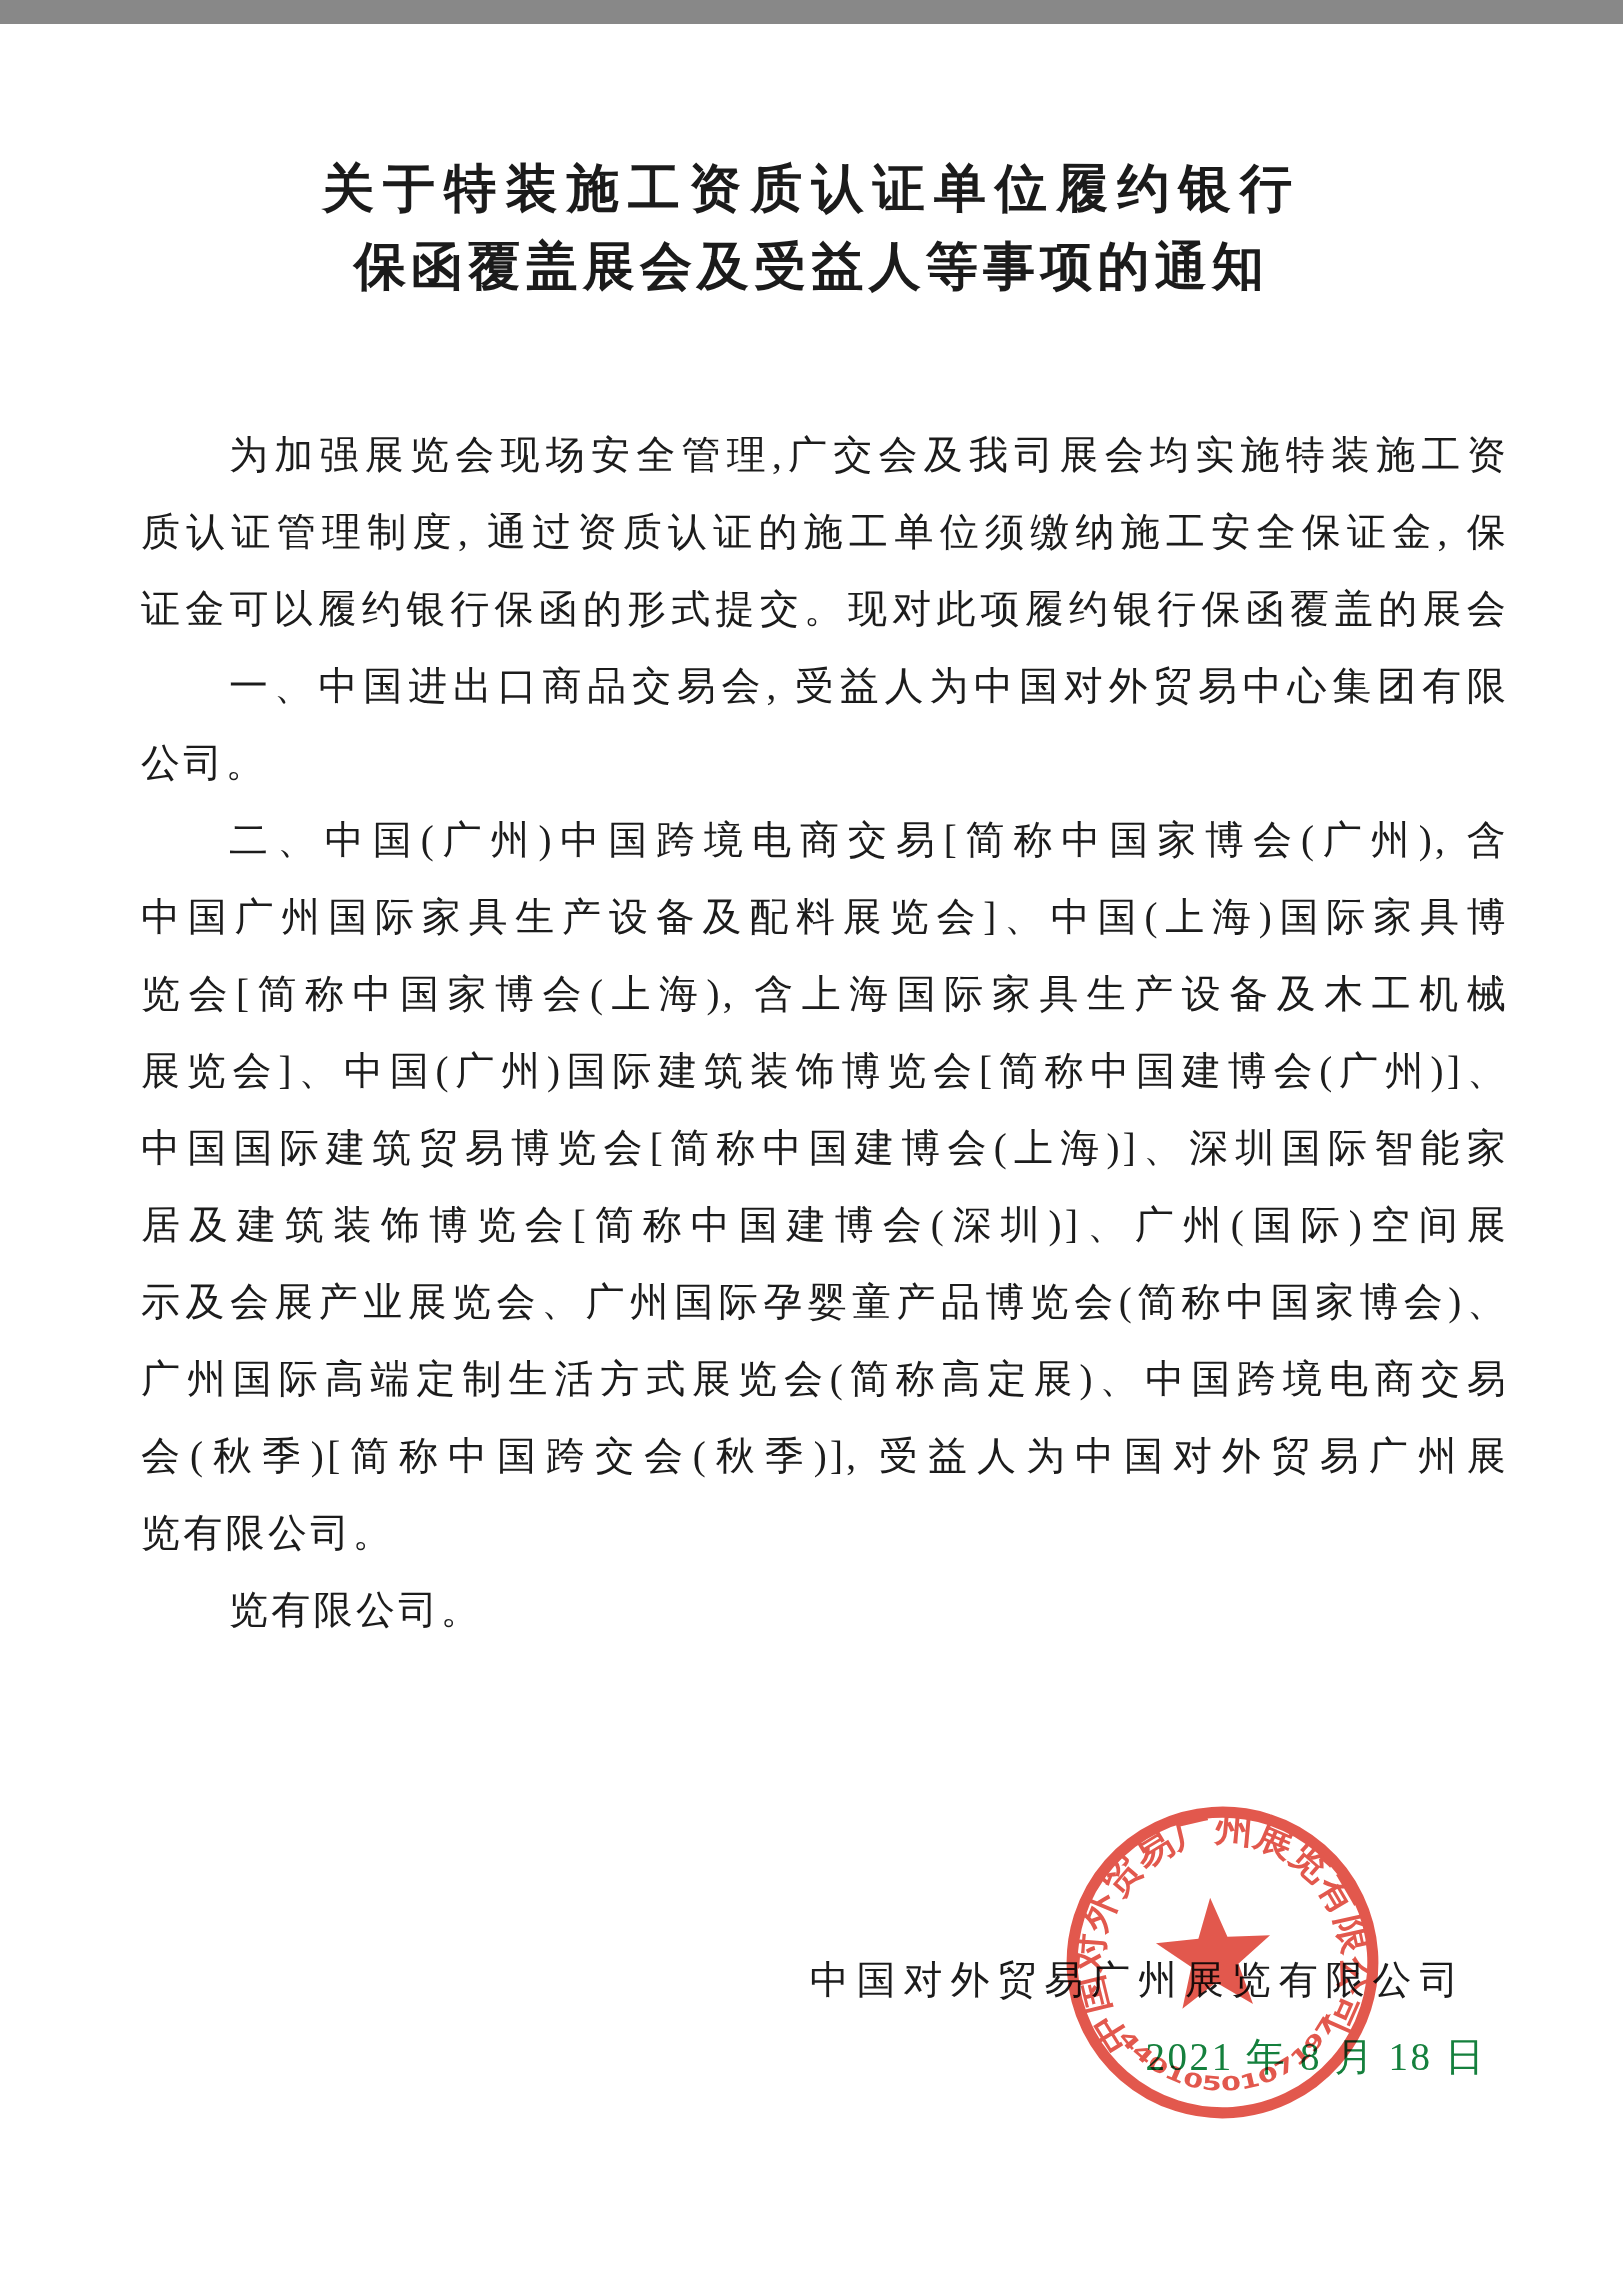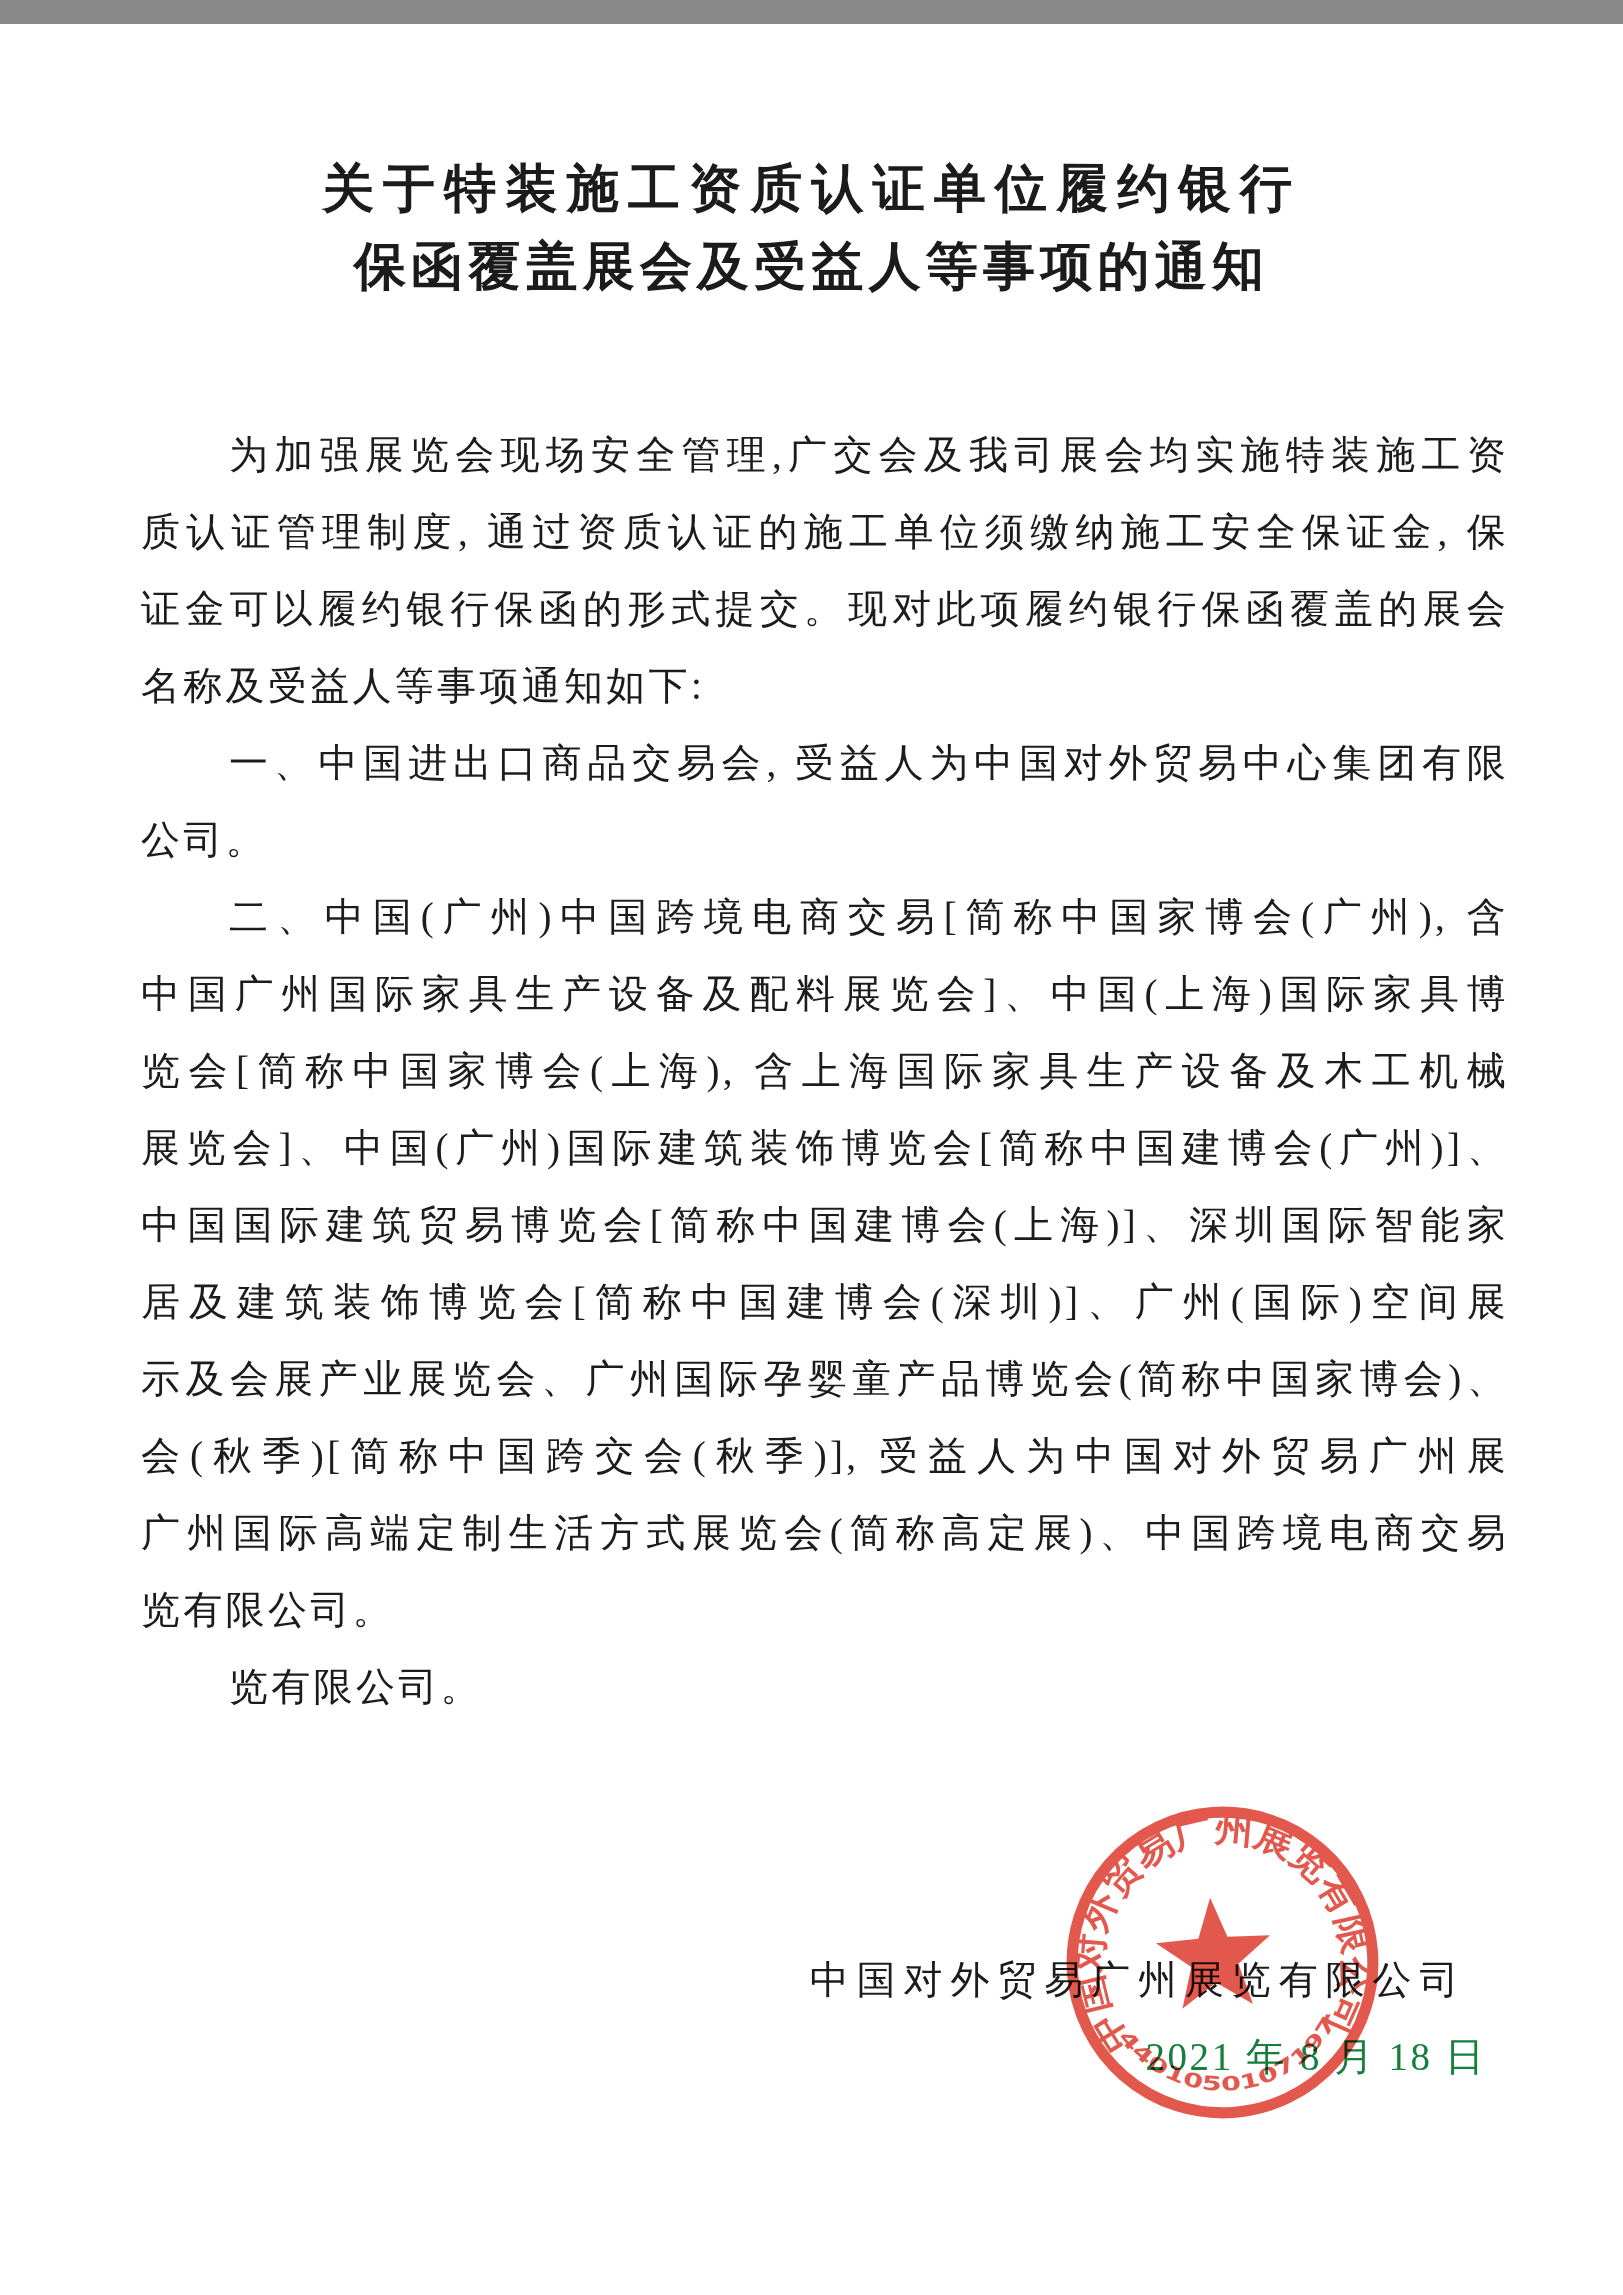--- a/index.html
+++ b/index.html
@@ -93,32 +93,31 @@
 
 <div class="page">
 
   <div class="title-line title-line-1">关于特装施工资质认证单位履约银行</div>
   <div class="title-line title-line-2">保函覆盖展会及受益人等事项的通知</div>
 
   <div class="body-text">
     <div class="bl j indent">为加强展览会现场安全管理,广交会及我司展会均实施特装施工资</div>
     <div class="bl j">质认证管理制度, 通过资质认证的施工单位须缴纳施工安全保证金, 保</div>
     <div class="bl j">证金可以履约银行保函的形式提交。现对此项履约银行保函覆盖的展会</div>
-    <div class="bl">名称及受益人等事项通知如下:</div>
     <div class="bl j indent">一、中国进出口商品交易会, 受益人为中国对外贸易中心集团有限</div>
     <div class="bl">公司。</div>
     <div class="bl j indent">二、中国(广州)中国跨境电商交易[简称中国家博会(广州), 含</div>
     <div class="bl j">中国广州国际家具生产设备及配料展览会]、中国(上海)国际家具博</div>
     <div class="bl j">览会[简称中国家博会(上海), 含上海国际家具生产设备及木工机械</div>
     <div class="bl j">展览会]、中国(广州)国际建筑装饰博览会[简称中国建博会(广州)]、</div>
     <div class="bl j">中国国际建筑贸易博览会[简称中国建博会(上海)]、深圳国际智能家</div>
     <div class="bl j">居及建筑装饰博览会[简称中国建博会(深圳)]、广州(国际)空间展</div>
     <div class="bl j">示及会展产业展览会、广州国际孕婴童产品博览会(简称中国家博会)、</div>
+    <div class="bl j">广州国际高端定制生活方式展览会(简称高定展)、中国跨境电商交易</div>
     <div class="bl j">会(秋季)[简称中国跨交会(秋季)], 受益人为中国对外贸易广州展</div>
-    <div class="bl j">广州国际高端定制生活方式展览会(简称高定展)、中国跨境电商交易</div>
     <div class="bl">览有限公司。</div>
     <div class="bl indent">览有限公司。</div>
   </div>
 
   <div class="sig-company">中国对外贸易广州展览有限公司</div>
   <div class="sig-date">2021 年 8 月 18 日</div>
 
   <svg class="stamp" viewBox="0 0 540 540" xmlns="http://www.w3.org/2000/svg">
     <g fill="none" stroke="none">
 

